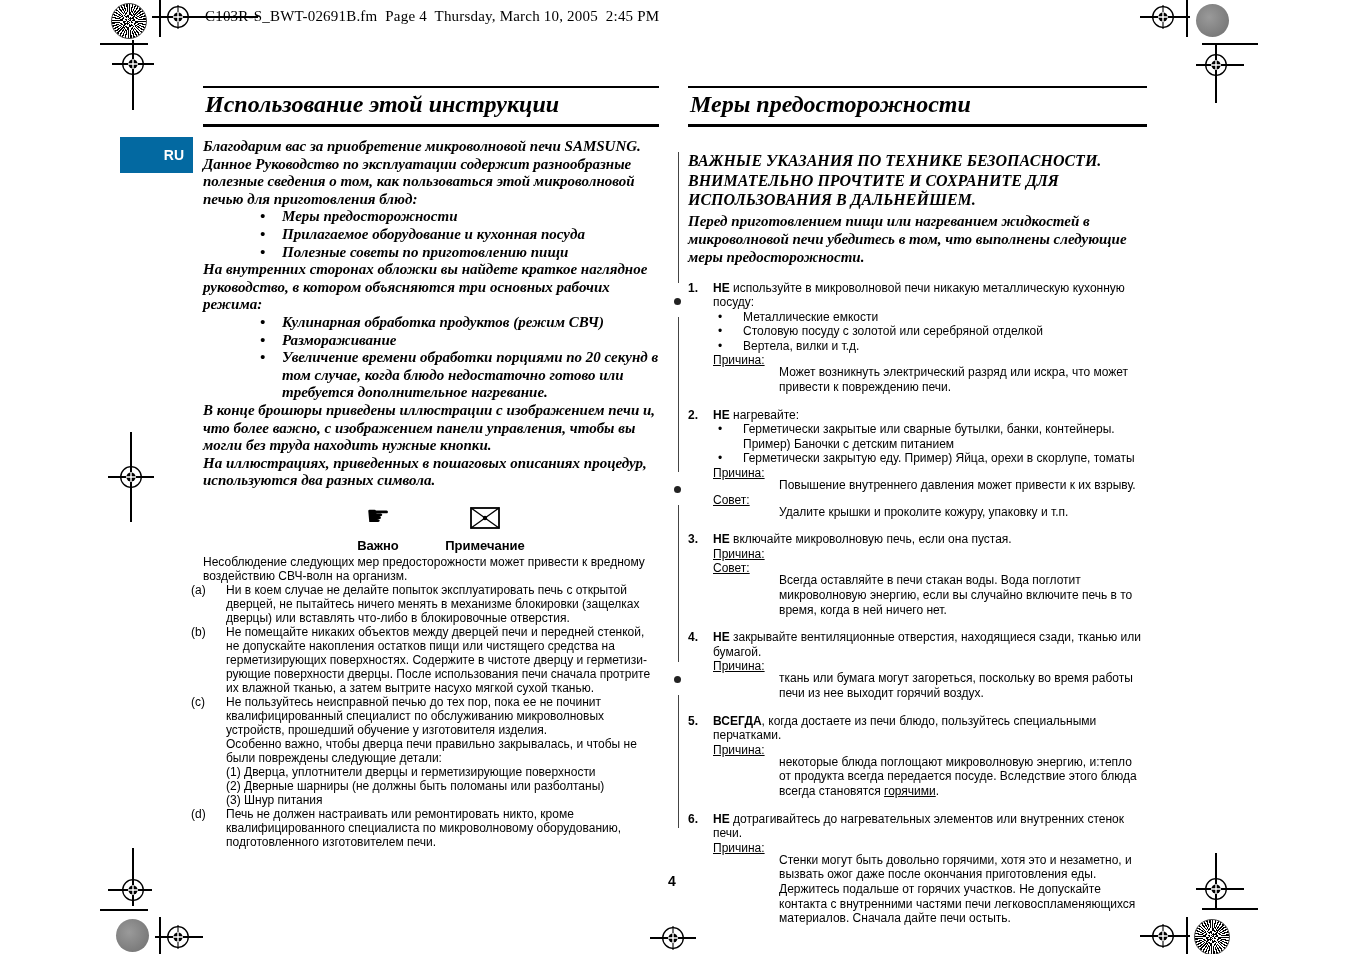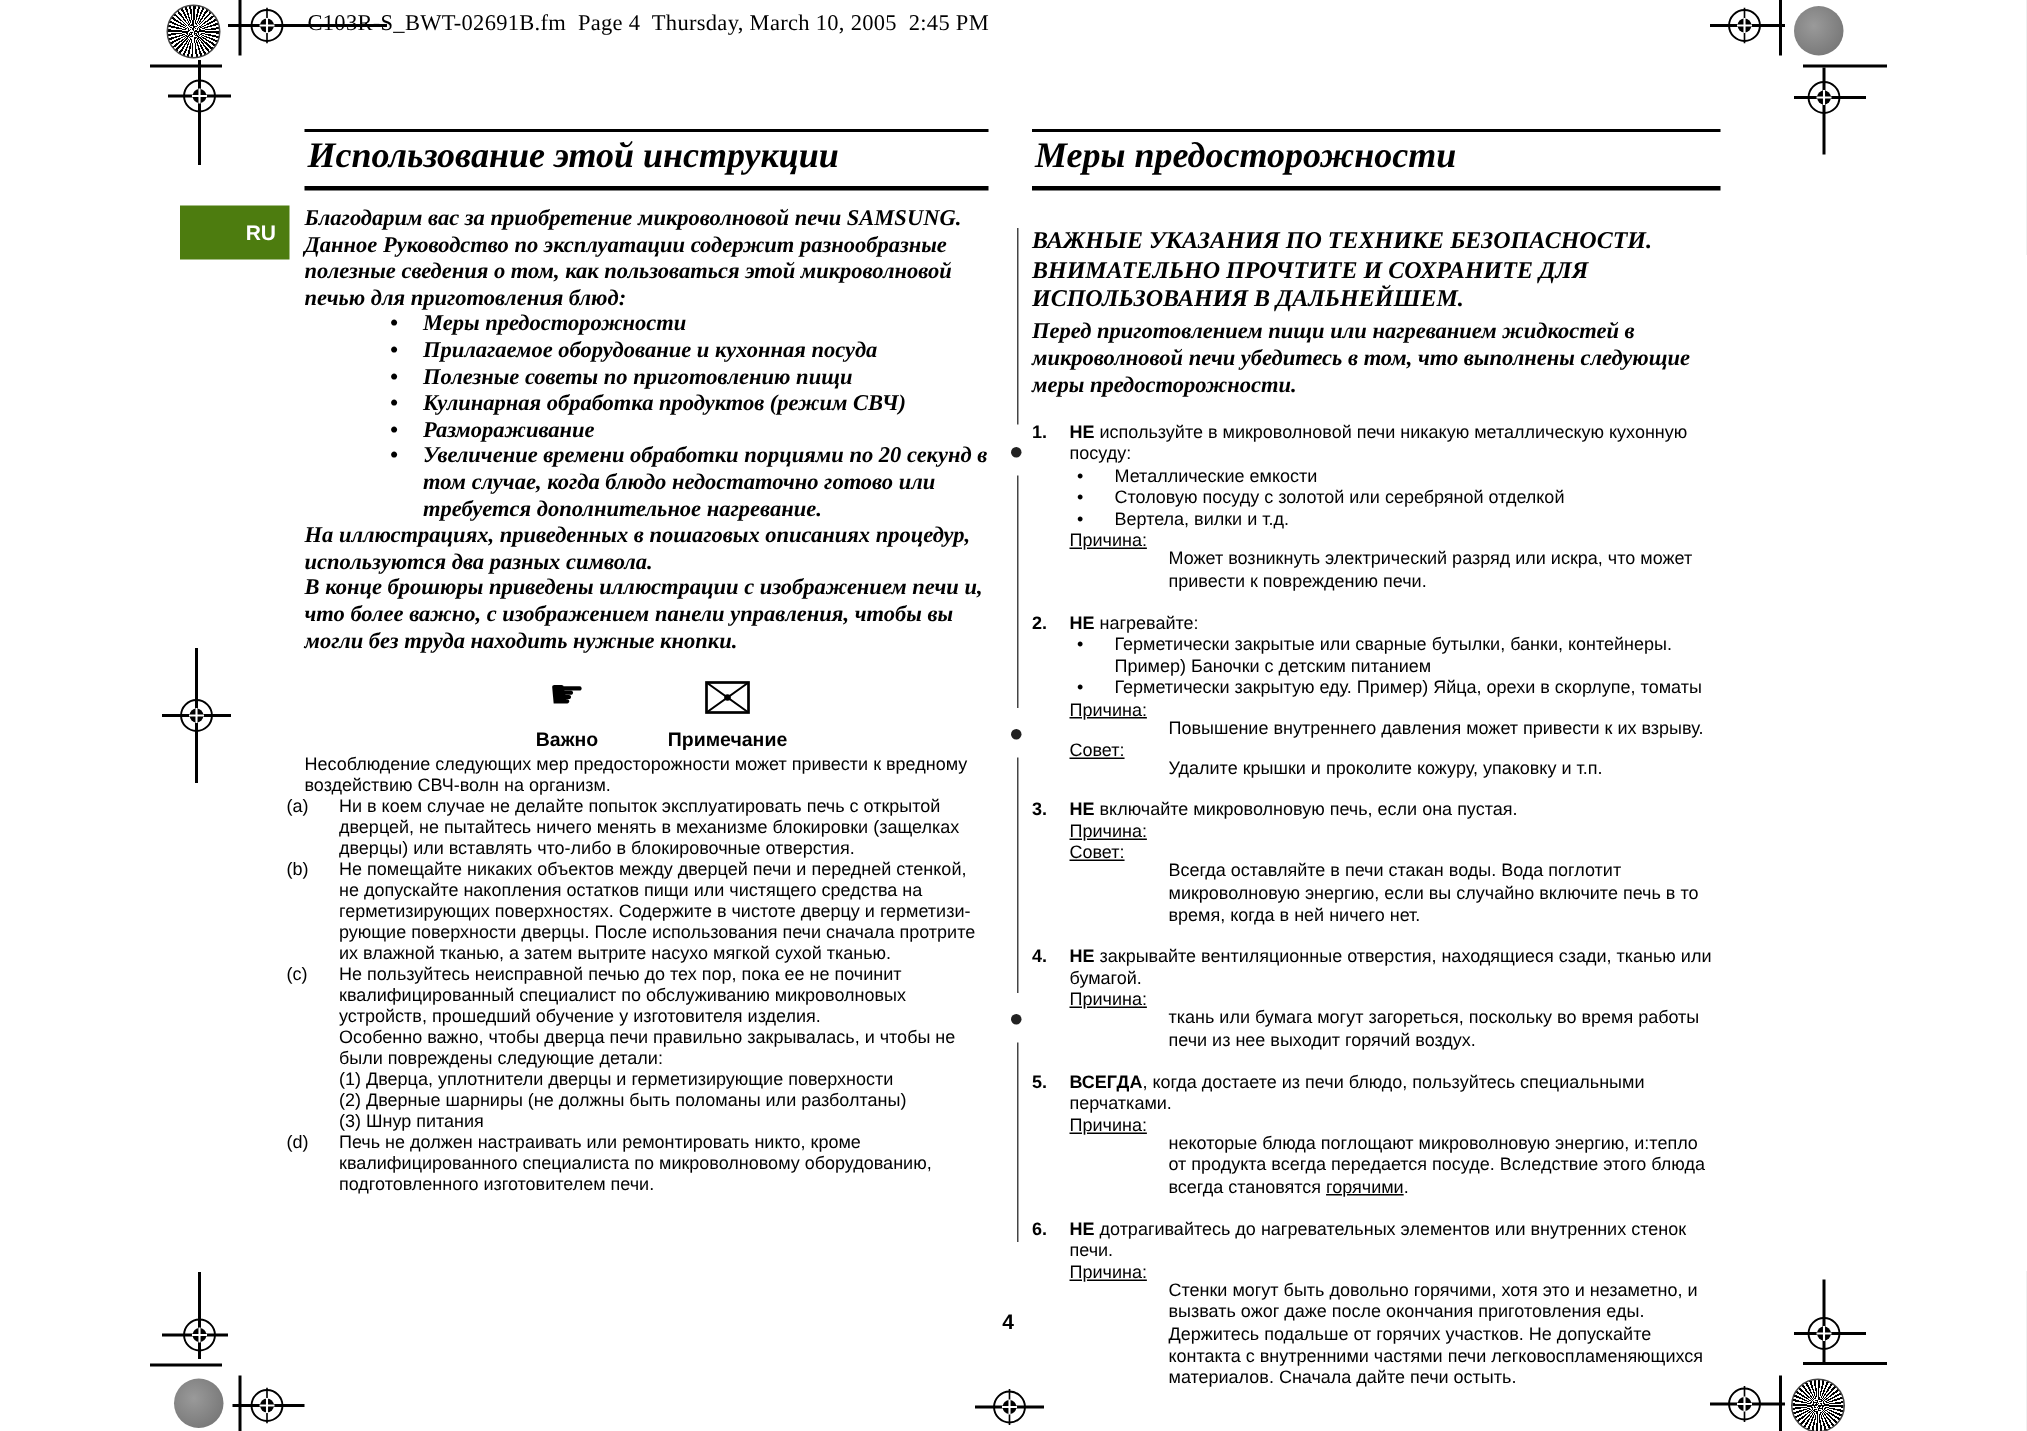--- a/index.html
+++ b/index.html
@@ -17,21 +17,21 @@
   .graydot{position:absolute;width:33px;height:33px;border-radius:50%;
            background:radial-gradient(circle at 40% 40%, #9a9a9a, #6e6e6e);}
   .print-header{position:absolute;left:205px;top:8px;font-family:"Liberation Serif",serif;
                 font-size:15px;white-space:pre;letter-spacing:.2px;}
 
   
   .gutline{position:absolute;left:678px;width:1px;background:#444;}
   .gutdot{position:absolute;left:674px;width:7px;height:7px;border-radius:50%;background:#222;}
 
   
-  .lang-tab{position:absolute;left:120px;top:137px;width:73px;height:36px;background:#4d7c0f;
+  .lang-tab{position:absolute;left:120px;top:137px;width:73px;height:36px;background:#0369a1;
             color:#fff;font-weight:bold;font-size:14px;display:flex;align-items:center;
             justify-content:flex-end;padding-right:9px;box-sizing:border-box;}
 
   
   .col{position:absolute;top:86px;}
   .col-left{left:203px;width:456px;}
   .col-right{left:688px;width:459px;}
 
   .sec-title{border-top:2px solid #000;border-bottom:3px solid #000;padding:3px 2px 7px 2px;
              font-family:"Liberation Serif",serif;font-style:italic;font-weight:bold;
@@ -202,36 +202,37 @@
     </div>
     <div class="serif-b lb">
       <span class="dot">•</span>
       <span class="btxt">Прилагаемое оборудование и кухонная посуда</span>
     </div>
     <div class="serif-b lb">
       <span class="dot">•</span>
       <span class="btxt">Полезные советы по приготовлению пищи</span>
     </div>
 
+    <div class="serif-b">На внутренних сторонах обложки вы найдете краткое наглядное руководство, в котором объясняются три основных рабочих режима:</div>
 
     <div class="serif-b lb">
       <span class="dot">•</span>
       <span class="btxt">Кулинарная обработка продуктов (режим СВЧ)</span>
     </div>
     <div class="serif-b lb">
       <span class="dot">•</span>
       <span class="btxt">Размораживание</span>
     </div>
     <div class="serif-b lb">
       <span class="dot">•</span>
       <span class="btxt">Увеличение времени обработки порциями по 20 секунд в том случае, когда блюдо недостаточно готово или требуется дополнительное нагревание.</span>
     </div>
 
+    <div class="serif-b">В конце брошюры приведены иллюстрации с изображением печи и, что более важно, с изображением панели управления, чтобы вы могли без труда находить нужные кнопки.</div>
     <div class="serif-b">На иллюстрациях, приведенных в пошаговых описаниях процедур, используются два разных символа.</div>
-    <div class="serif-b">В конце брошюры приведены иллюстрации с изображением печи и, что более важно, с изображением панели управления, чтобы вы могли без труда находить нужные кнопки.</div>
 
     <div class="symbols-row">
       <div class="sym sym-hand">
         <span class="hand-glyph">☛</span>
         <span class="sym-label">Важно</span>
       </div>
       <div class="sym sym-env">
         <svg width="30" height="22" viewBox="0 0 30 22">
           <rect x="1" y="1" width="28" height="20" fill="none" stroke="#000" stroke-width="1.8"></rect>
           <path d="M1 1 L15 11 L29 1 M1 21 L15 11 L29 21" fill="none" stroke="#000" stroke-width="1.4"></path>

